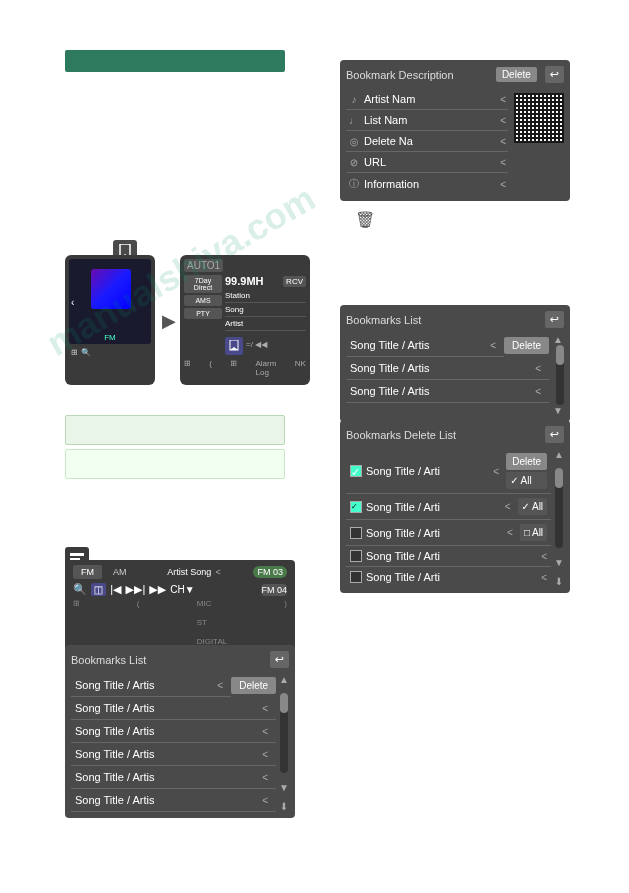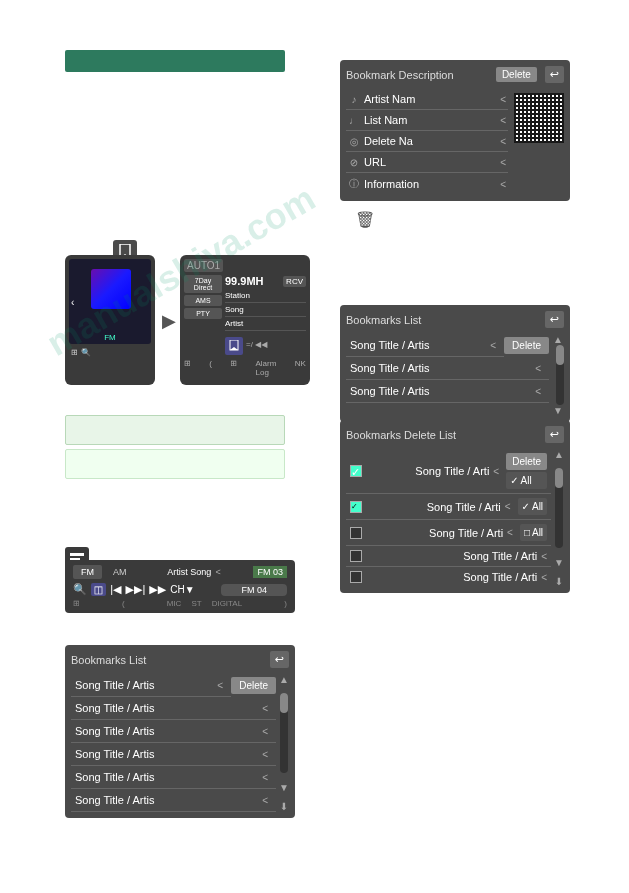--- a/index.html
+++ b/index.html
@@ -432,21 +432,20 @@
       border: 1px solid #aaa;
       background: #333;
       flex-shrink: 0;
     }
     .bdel-checkbox.checked {
       background: #4fc;
     }
     .bdel-row-text {
       flex: 1;
       color: #fff;
-      text-align: right;
     }
     .bdel-arrow {
       color: #aaa;
       font-size: 10px;
     }
     .bdel-delete-btn {
       background: #888;
       color: #fff;
       border: none;
       border-radius: 2px;
@@ -788,37 +787,37 @@
 <div class="fm-bar">
   <div class="fm-bar-top">
     <div class="fm-bar-tabs">
       <span class="fm-tab active">FM</span>
       <span class="fm-tab">AM</span>
     </div>
     <div style="display:flex;align-items:center;gap:4px;">
       <span style="font-size:9px;color:#fff;">Artist Song</span>
       <span style="font-size:9px;color:#aaa;">&lt;</span>
     </div>
-    <span style="font-size:9px;background:#4a7a4a;padding:1px 4px;border-radius:0;">FM 03</span>
+    <span style="font-size:9px;background:#4a7a4a;padding:1px 4px;border-radius:6px;">FM 03</span>
   </div>
   <div class="fm-bar-controls">
     <div class="fm-bar-left">
       <span style="font-size:11px;color:#fff;">🔍</span>
       <span style="font-size:10px;background:#4a4a8a;padding:1px 3px;border-radius:2px;">◫</span>
       <span style="font-size:11px;color:#fff;">|◀</span>
       <span style="font-size:11px;color:#fff;">▶▶|</span>
       <span style="font-size:11px;color:#fff;">▶▶</span>
       <span style="font-size:10px;color:#fff;">CH▼</span>
     </div>
-    <span style="font-size:9px;background:#555;padding:1px 20px;border-radius:4px;">FM 04</span>
+    <span style="font-size:9px;background:#555;padding:1px 0;border-radius:4px;">FM 04</span>
   </div>
   <div class="fm-bar-bottom">
     <span>⊞</span>
     <span>(</span>
-    <div style="display:flex;gap:10px;">
+    <div style="display:flex;gap:10px;flex-direction:column;">
       <span>MIC</span>
       <span>ST</span>
       <span>DIGITAL</span>
     </div>
     <span>)</span>
   </div>
 </div>
 
 <div class="bookmarks-list-bottom">
   <div class="blist-header">

